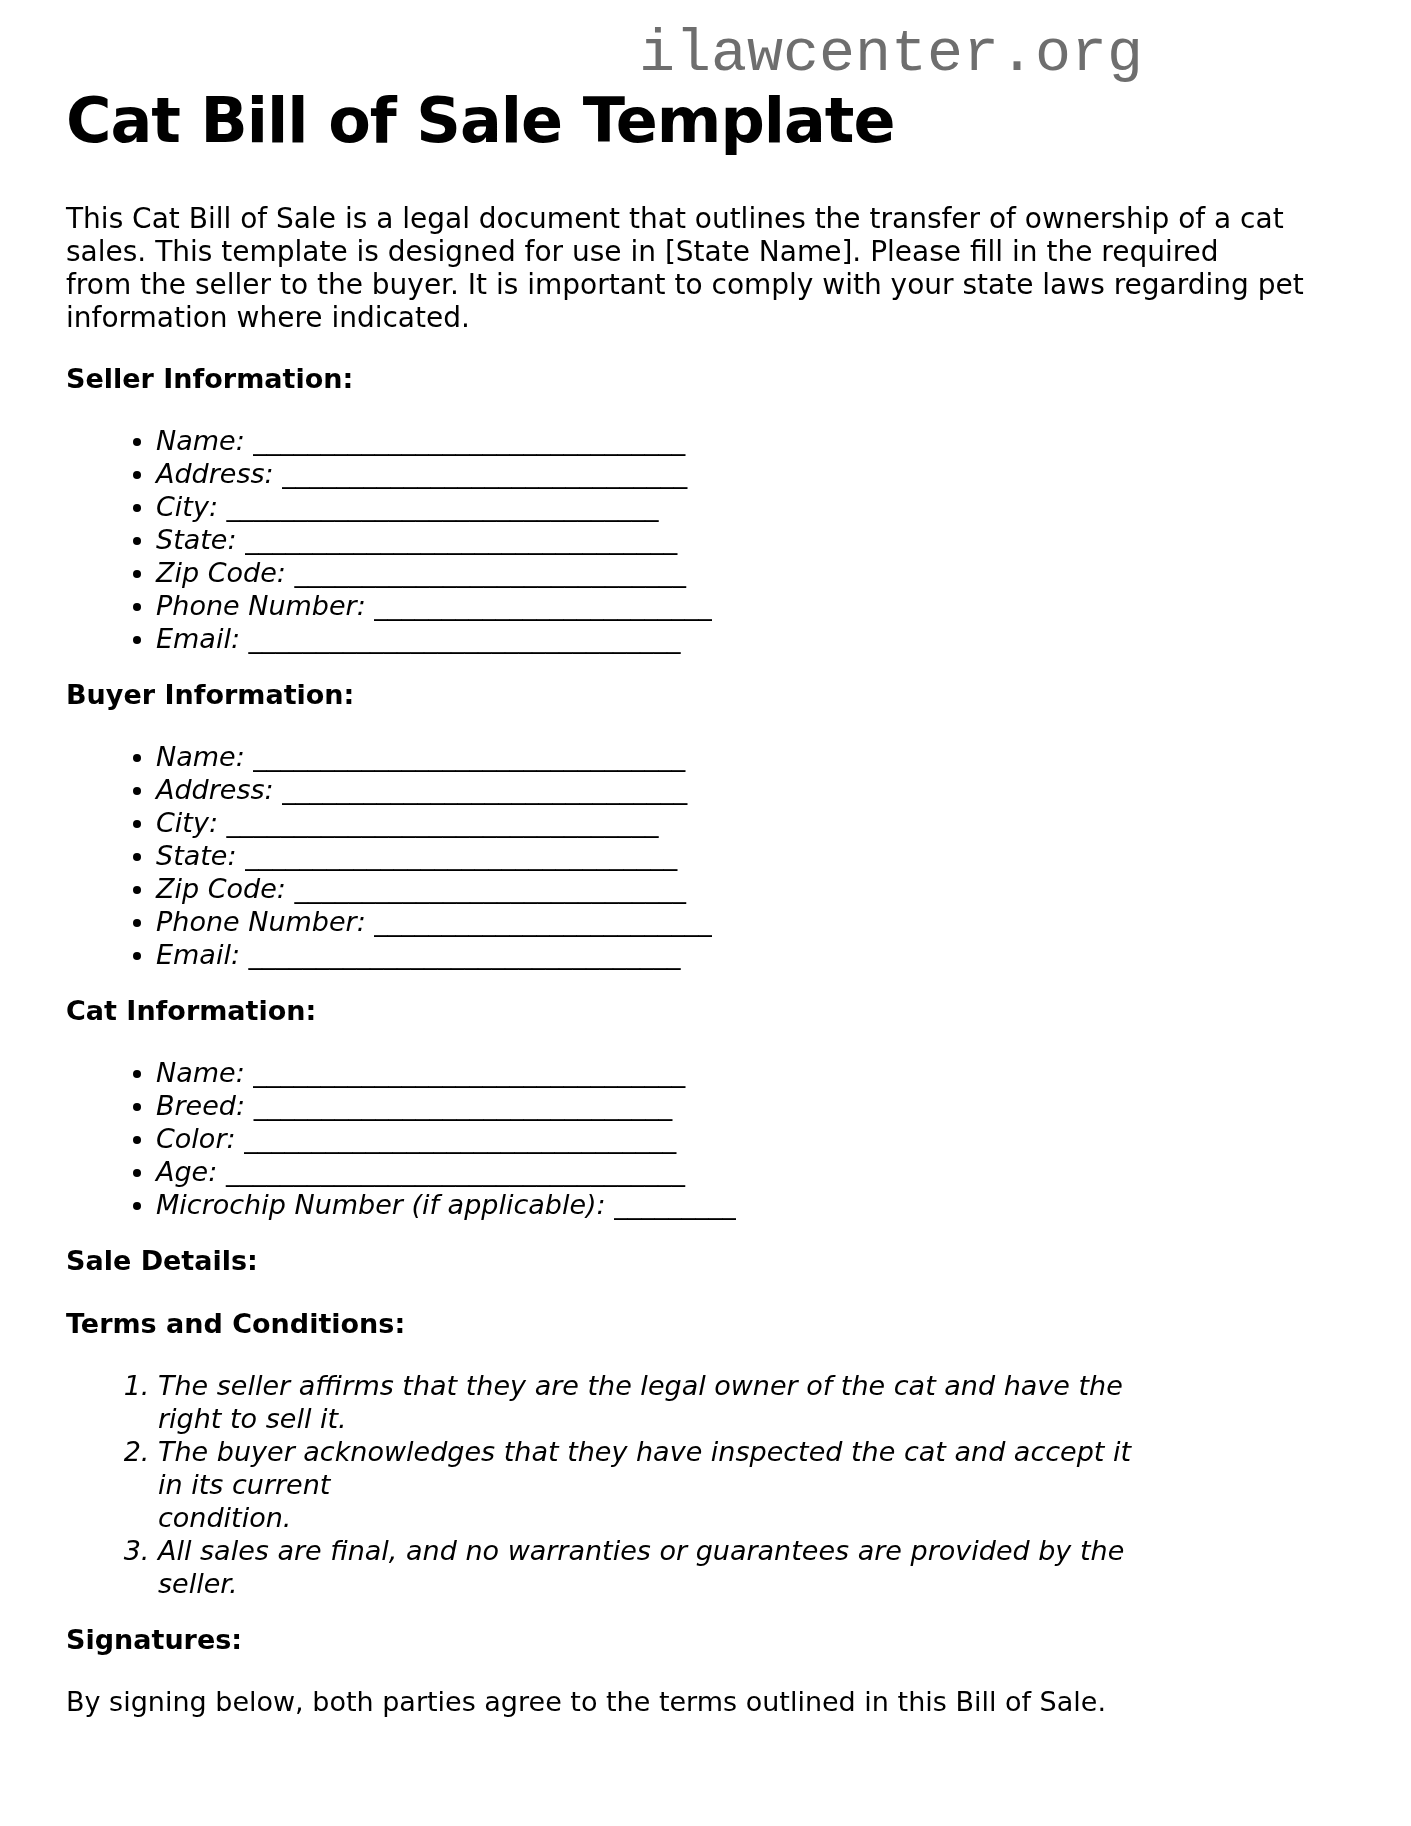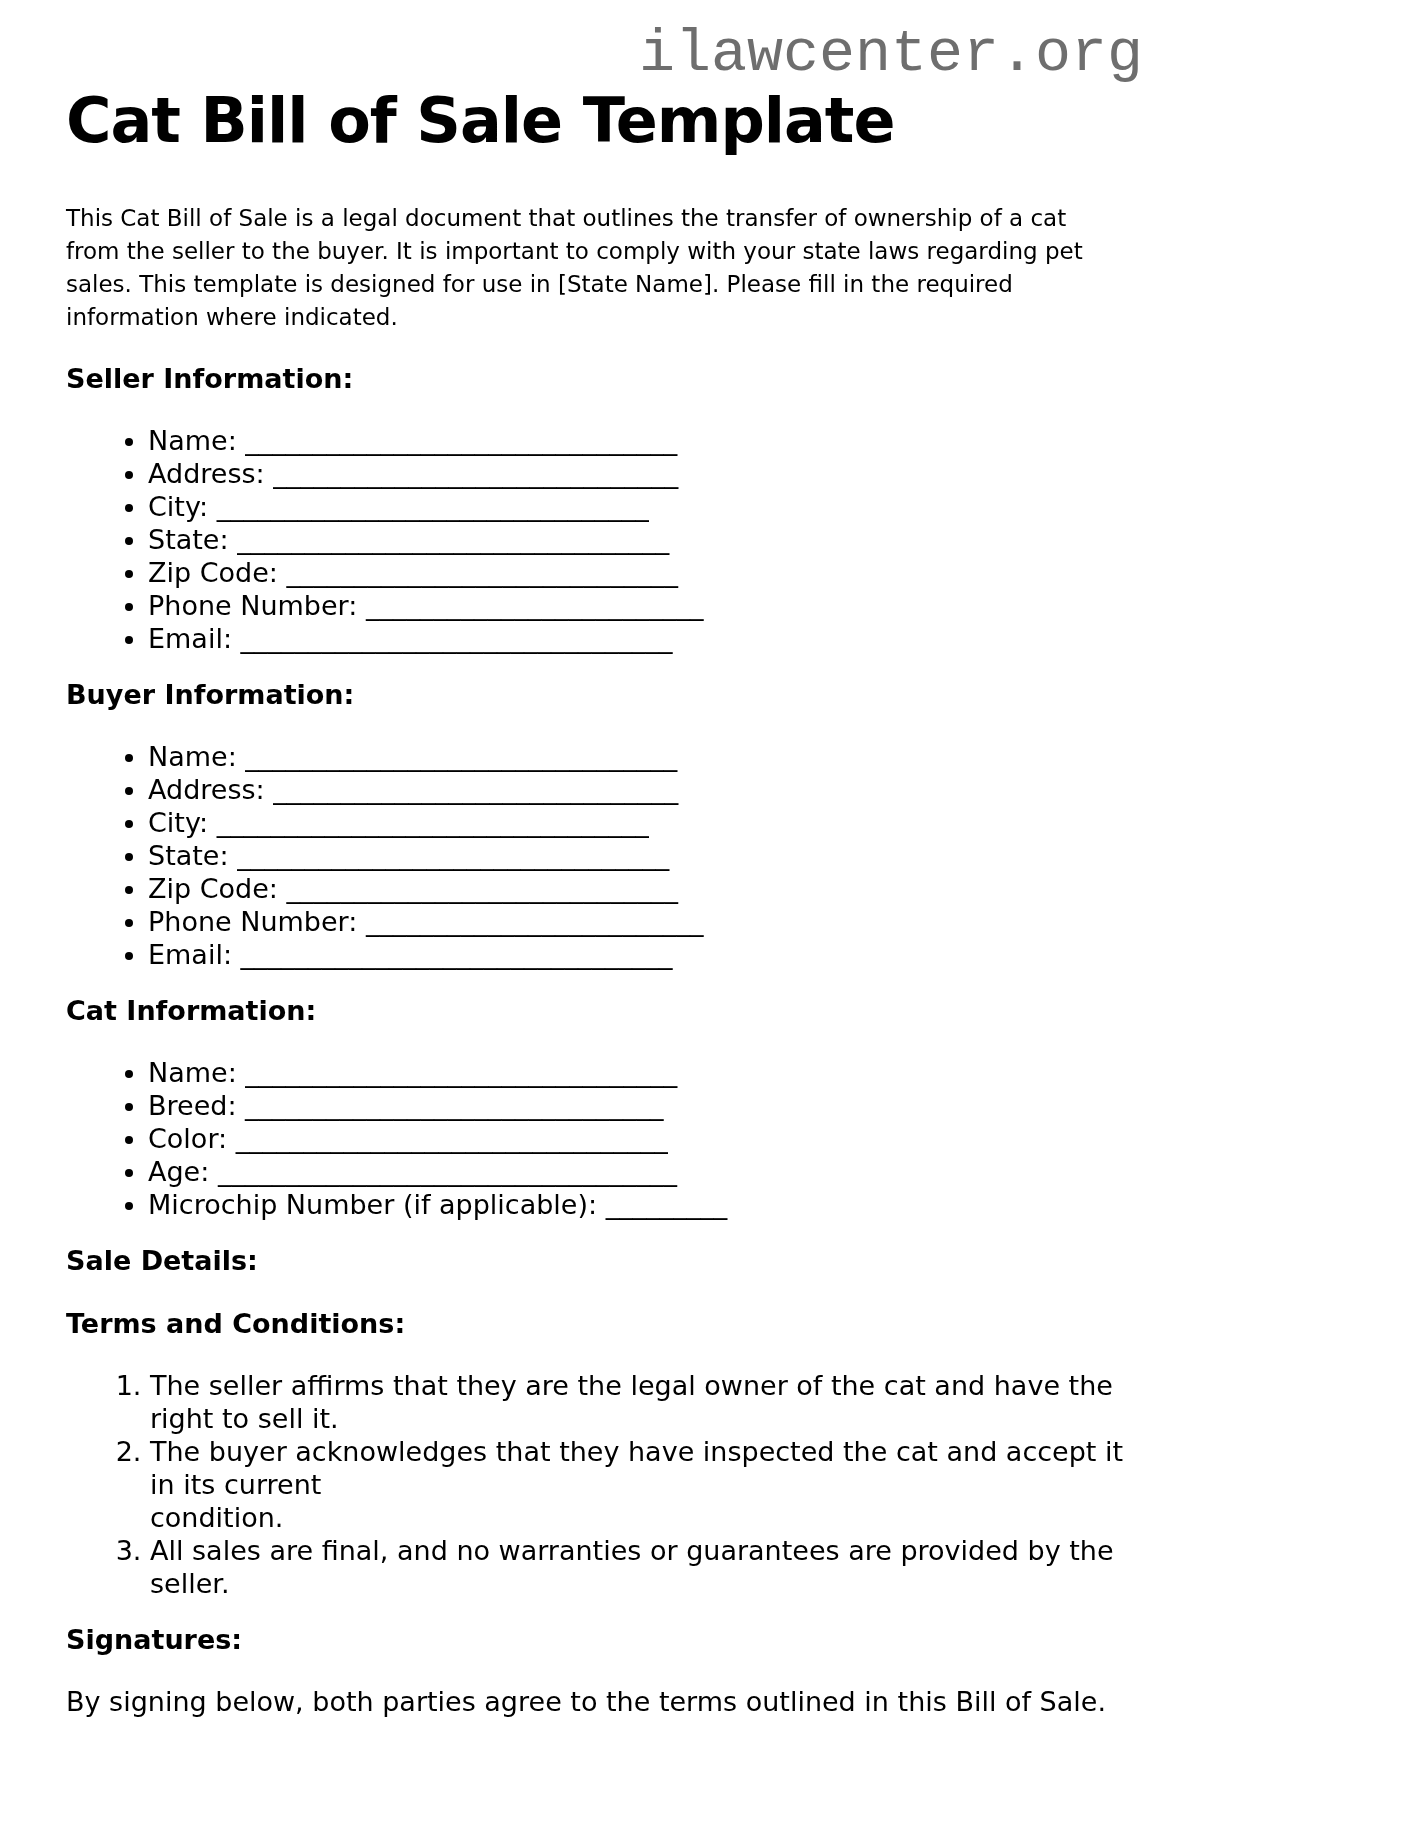--- a/index.html
+++ b/index.html
@@ -28,36 +28,37 @@
   }
   h1.title {
     font-size: 62px;
     line-height: 66px;
     font-weight: bold;
     letter-spacing: -1px;
     margin: 2px 0 0 0;
     white-space: nowrap;
   }
   p.intro {
-    font-size: 23px;
+    font-size: 28px;
     line-height: 33px;
     margin: 48px 0 27px 0;
   }
   p.intro .line { display: block; white-space: nowrap; }
   h2.section-heading {
     font-size: 27px;
     line-height: 36px;
     font-weight: bold;
     margin: 22px 0 27px 0;
     white-space: nowrap;
   }
   ul.fields, ol.terms {
-    margin: 0;
+    margin: 8px;
     font-size: 27px;
     line-height: 33px;
+    font-style: italic;
   }
   ul.fields { padding-left: 82px; }
   ol.terms  { padding-left: 84px; }
   ul.fields li, ol.terms li { line-height: 33px; }
   li.field { white-space: nowrap; }
   li.term  { white-space: pre-line; }
   p.closing {
     font-size: 27px;
     line-height: 33px;
     margin: 27px 0 0 0;
@@ -68,22 +69,22 @@
 <body>
 
 <div class="page">
 
   <div class="brand">ilawcenter.org</div>
 
   <h1 class="title">Cat Bill of Sale Template</h1>
 
   <p class="intro">
     <span class="line">This Cat Bill of Sale is a legal document that outlines the transfer of ownership of a cat</span>
+    <span class="line">sales. This template is designed for use in [State Name]. Please fill in the required</span>
     <span class="line">from the seller to the buyer. It is important to comply with your state laws regarding pet</span>
-    <span class="line">sales. This template is designed for use in [State Name]. Please fill in the required</span>
     <span class="line">information where indicated.</span>
   </p>
 
   <h2 class="section-heading">Seller Information:</h2>
   <ul class="fields">
     <li class="field">Name: ________________________________</li>
     <li class="field">Address: ______________________________</li>
     <li class="field">City: ________________________________</li>
     <li class="field">State: ________________________________</li>
     <li class="field">Zip Code: _____________________________</li>

